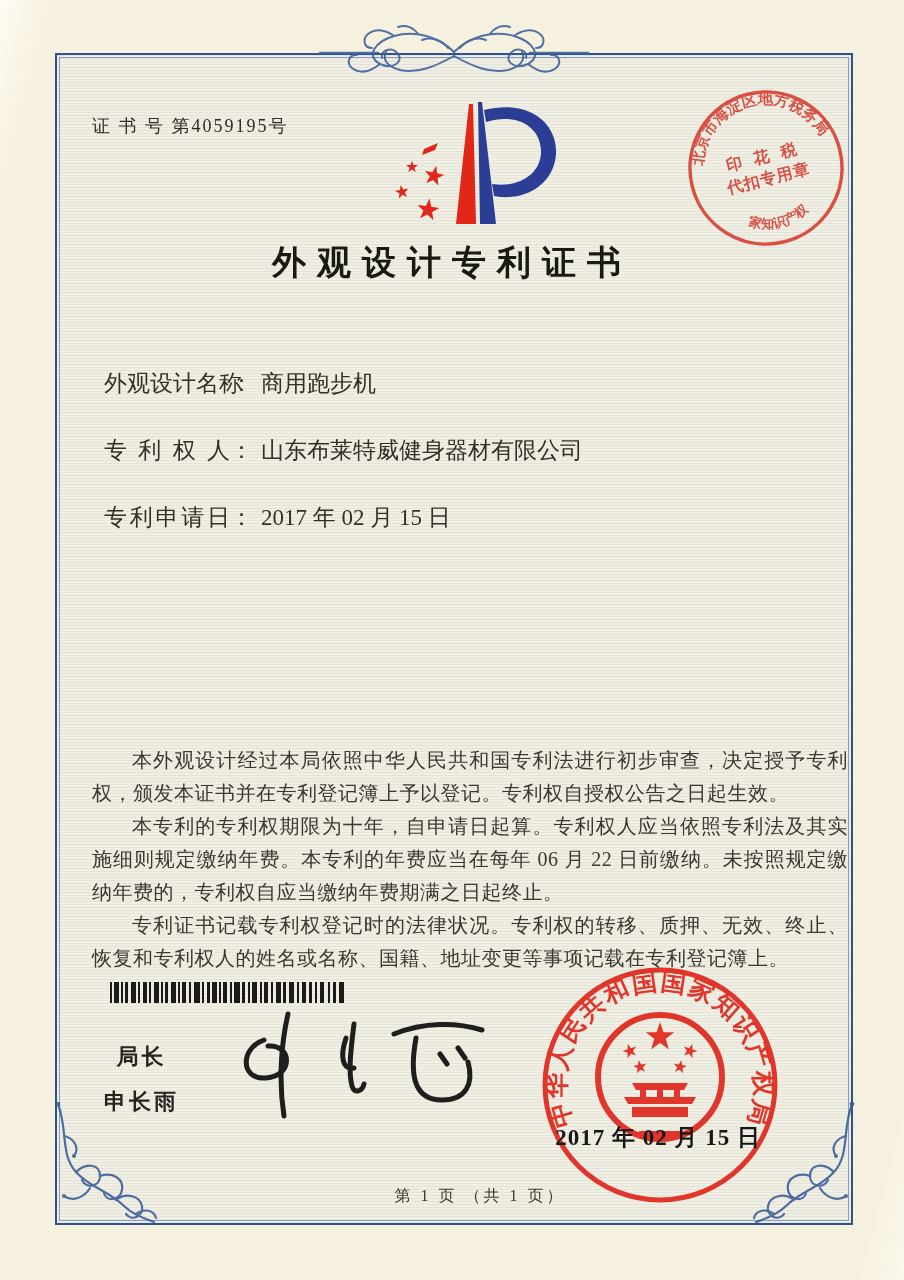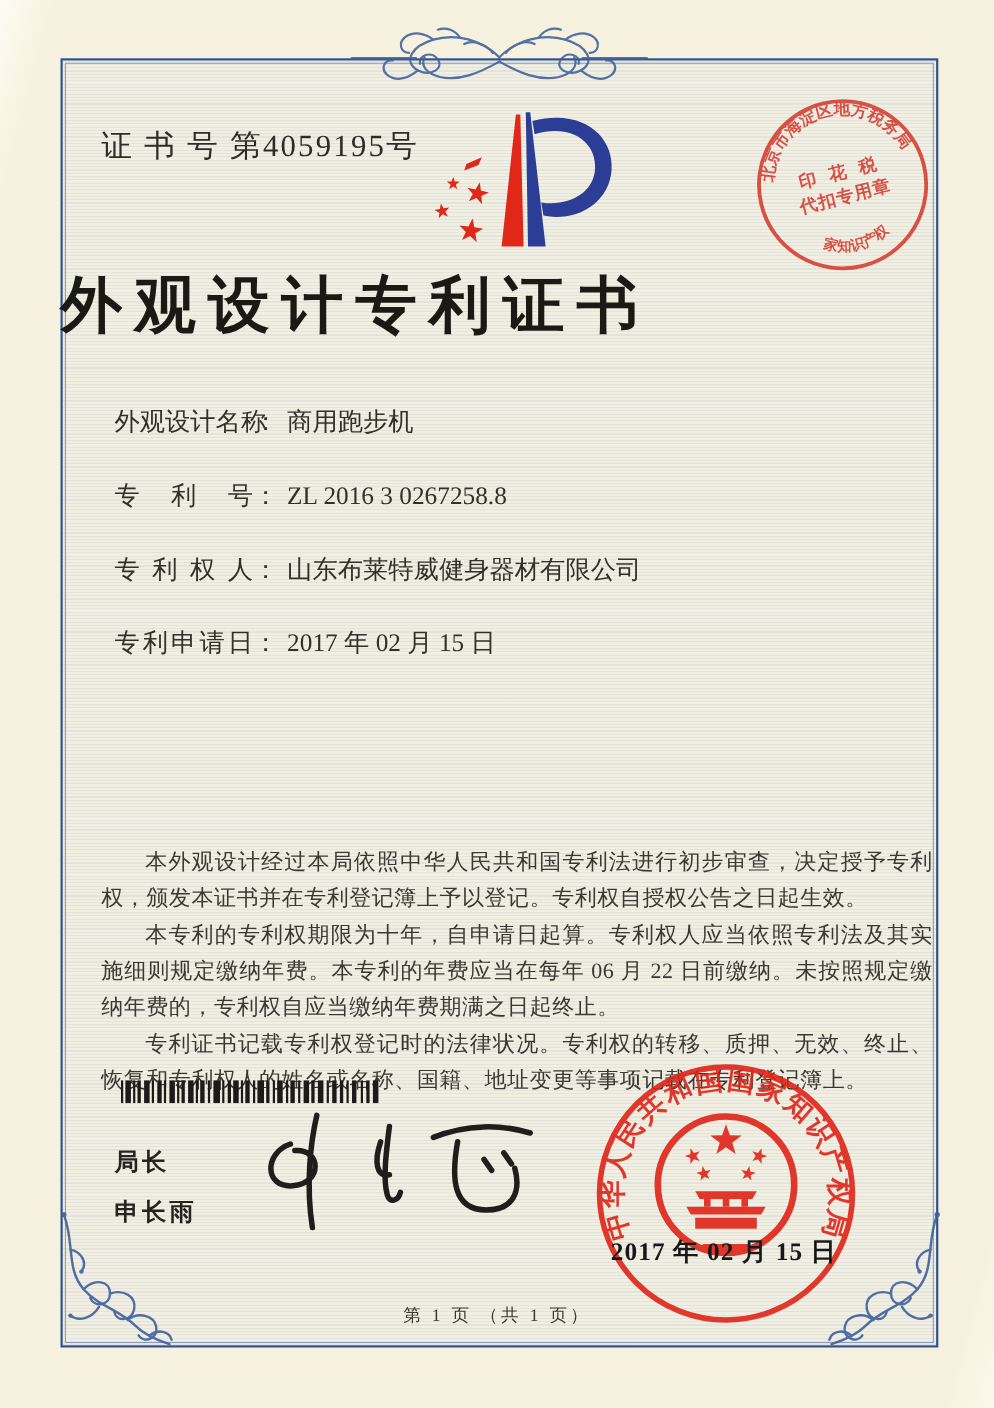--- a/index.html
+++ b/index.html
@@ -9,40 +9,40 @@
         background:linear-gradient(105deg,#fdfcf4 0%,#f7f2df 4%,#f6f1de 96%,#fbf8ec 100%);}
   
   .frame{position:absolute;left:55px;top:53px;width:794px;height:1168px;
          border:2px solid #2f5390;
          background:
            repeating-linear-gradient(0deg, rgba(105,125,160,0.10) 0 1px, rgba(0,0,0,0) 1px 3px),
            #f1efe2;}
   .frame-inner{position:absolute;inset:2px;border:1px solid #8a9cc0;}
   .ornament{position:absolute;pointer-events:none;}
   
-  .cert-no{position:absolute;left:92px;top:114px;font-size:28px;color:#2e2c26;letter-spacing:2px;}
-  .title{position:absolute;left:55px;top:240px;width:794px;text-align:left;
-         font-size:56px;font-weight:600;color:#1b1914;letter-spacing:11px;}
+  .cert-no{position:absolute;left:92px;top:114px;font-size:18px;color:#2e2c26;letter-spacing:2px;}
+  .title{position:absolute;left:55px;top:240px;width:794px;text-align:center;
+         font-size:34px;font-weight:600;color:#1b1914;letter-spacing:11px;}
   .fields{position:absolute;left:104px;top:368px;}
   .field-row{height:27px;margin-bottom:40px;font-size:23px;color:#323027;white-space:nowrap;}
   .f-label{display:inline-block;width:126px;text-align:justify;text-align-last:justify;vertical-align:top;}
   .f-colon{display:inline-block;margin-right:8px;}
-  .paragraphs{position:absolute;left:92px;top:768px;width:756px;
+  .paragraphs{position:absolute;left:92px;top:744px;width:756px;
               font-size:20px;line-height:33px;color:#3a3830;text-align:justify;letter-spacing:0.5px;}
   .paragraphs p{margin:0;text-indent:2em;}
   .barcode{position:absolute;left:110px;top:982px;}
   .director{position:absolute;left:104px;top:1042px;
             font-family:"Liberation Sans","DejaVu Sans",sans-serif;font-weight:bold;
             font-size:22px;color:#26241f;letter-spacing:3px;}
-  .director div{margin-bottom:15px;}
+  .director div{margin-bottom:15px;text-align:center;}
   .signature{position:absolute;left:218px;top:1000px;}
   .seal-date{position:absolute;left:548px;top:1122px;width:220px;text-align:center;
              font-size:23px;font-weight:bold;color:#181818;letter-spacing:1px;z-index:6;}
   .footer{position:absolute;left:55px;top:1186px;width:794px;text-align:center;
-          font-size:16px;color:#3a382f;letter-spacing:3px;}
+          font-size:16px;color:#3a382f;letter-spacing:3px;padding-left:28px;}
   .seal-svg{position:absolute;left:520px;top:945px;z-index:5;}
   .stamp-svg{position:absolute;left:678px;top:80px;z-index:5;}
   .logo-svg{position:absolute;left:372px;top:92px;}
   .flourish-svg{position:absolute;left:318px;top:22px;}
   .corner-bl{position:absolute;left:50px;top:1102px;}
   .corner-br{position:absolute;left:750px;top:1102px;transform:scaleX(-1);}
 </style>
 </head>
 <body>
 
@@ -117,23 +117,20 @@
       <use href="#lstar" transform="translate(30,100) scale(0.72) rotate(-10)"></use>
       <use href="#lstar" transform="translate(56,118) scale(1.15) rotate(8)"></use>
     </g>
   </svg>
 
   <div class="title">外观设计专利证书</div>
 
   <div class="fields">
     <div class="field-row">
       <span class="f-label">外观设计名称</span><span class="f-colon">：</span><span>商用跑步机</span>
-    </div>
-    <div class="field-row">
-      <span class="f-label">专利号</span><span class="f-colon">：</span><span>ZL 2016 3 0267258.8</span>
     </div>
     <div class="field-row">
       <span class="f-label">专利权人</span><span class="f-colon">：</span><span>山东布莱特威健身器材有限公司</span>
     </div>
     <div class="field-row">
       <span class="f-label">专利申请日</span><span class="f-colon">：</span><span>2017 年 02 月 15 日</span>
     </div>
   </div>
 
   <div class="paragraphs">

